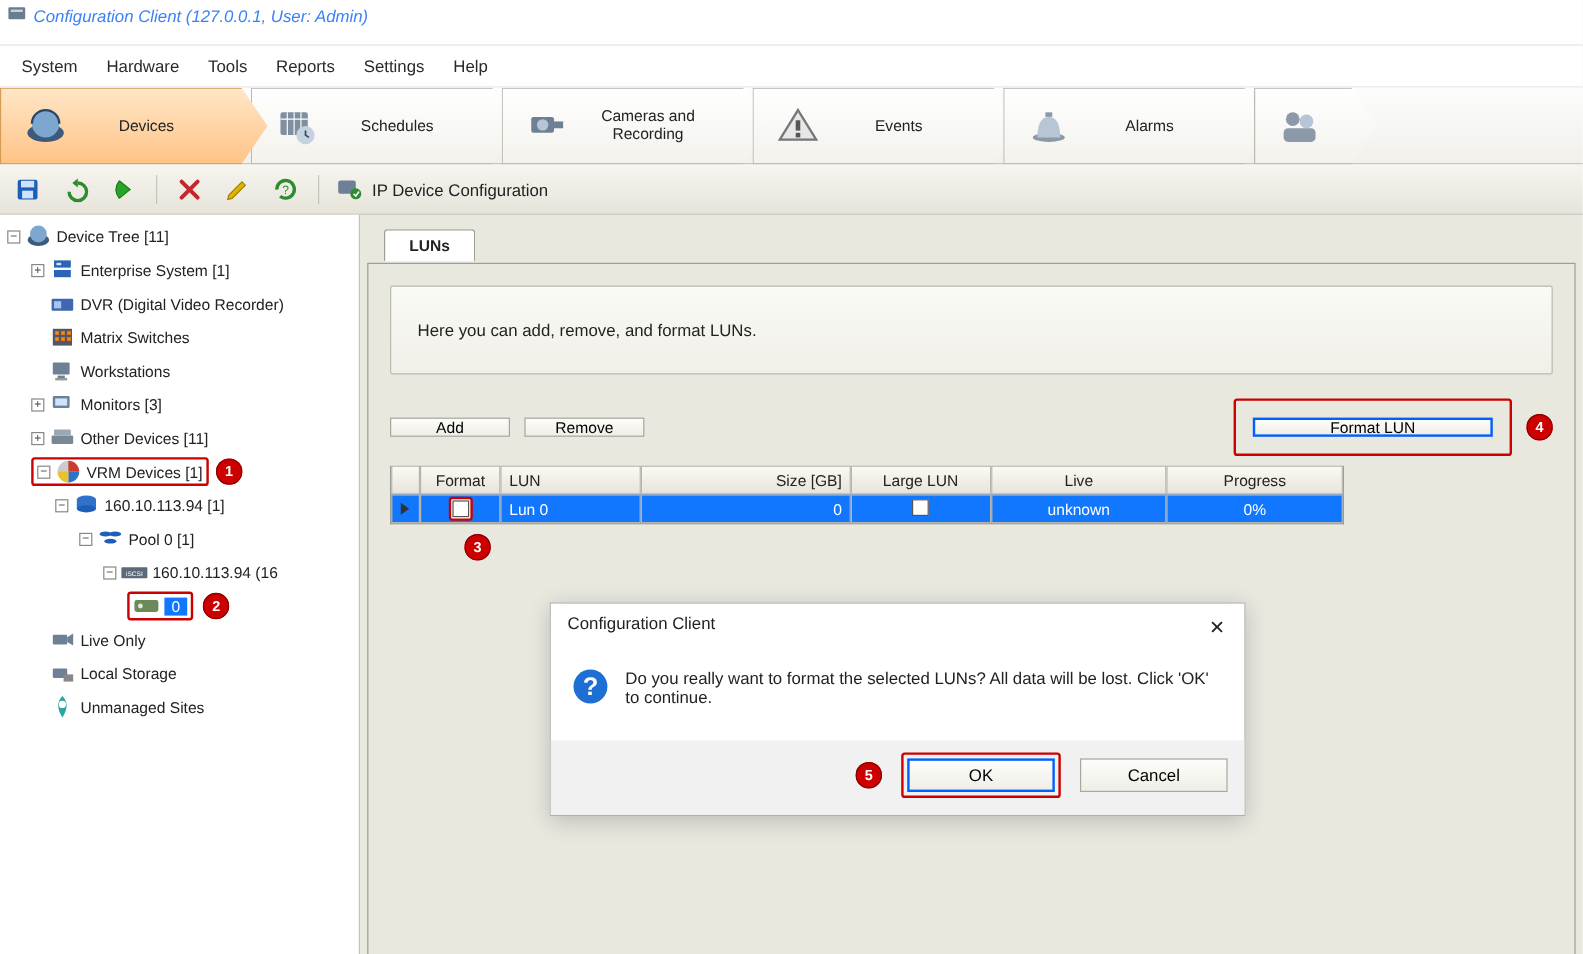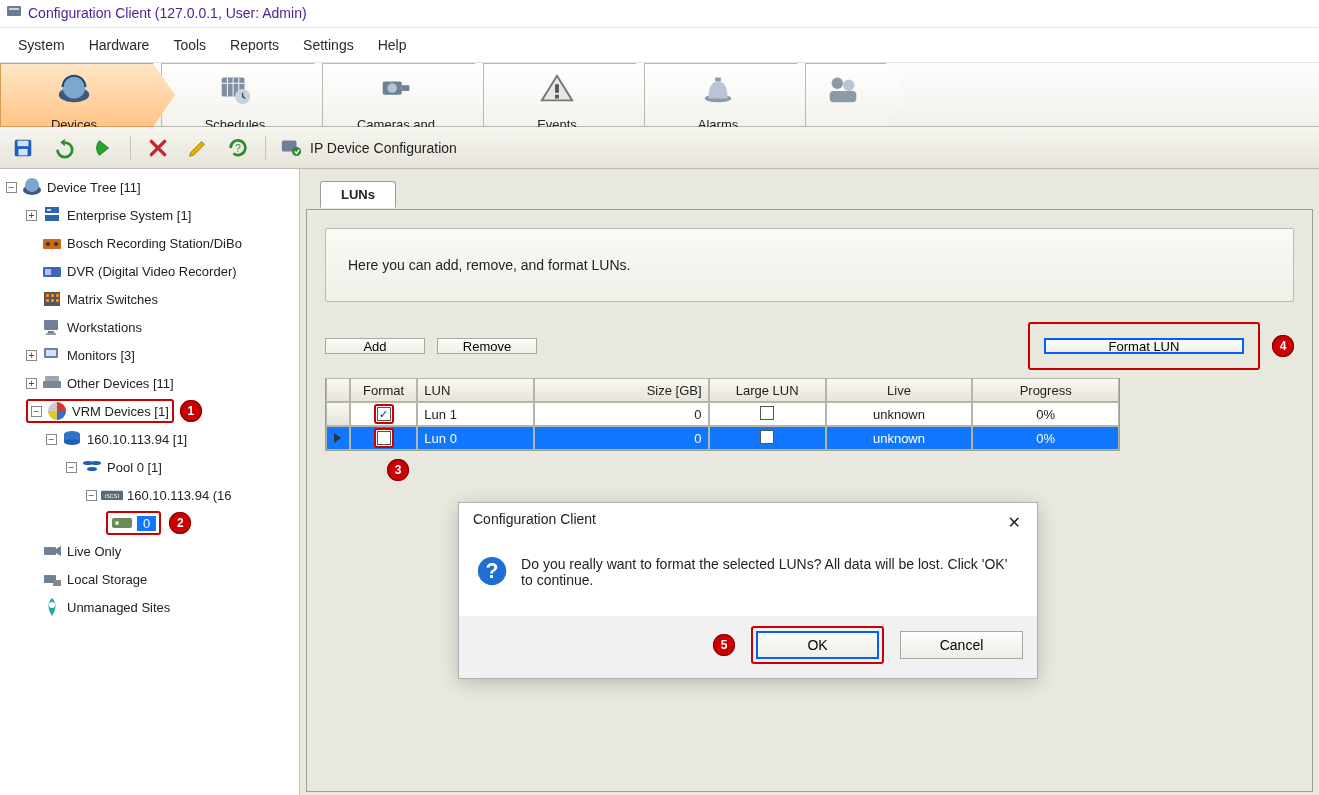--- a/index.html
+++ b/index.html
@@ -10,24 +10,25 @@
     background: #ffffff;
     color: #222;
     width: 1319px;
     height: 795px;
     overflow: hidden;
     position: relative;
   }
   
   .title-bar {
     display: flex; align-items: center; gap: 6px;
-    padding: 3px 6px 5px 6px;
-    color: #4c1d95;
+    padding: 3px 6px 15px 6px;
+    color: #3b82f6;
     border-bottom: 1px solid #e3e3e3;
     font-size: 14px;
+    font-style: italic;
   }
   .title-icon svg { width: 16px; height: 16px; }
   
   .menu-bar {
     display: flex; gap: 4px;
     padding: 6px 8px 6px 8px;
     border-bottom: 1px solid #e3e3e3;
     color: #2a2a2a;
     font-size: 14px;
   }
@@ -44,21 +45,20 @@
     display: flex; align-items: center; gap: 10px;
     padding: 6px 46px 6px 18px;
     height: 64px;
     background: linear-gradient(#ffffff,#f3f2ed);
     border: 1px solid #b9b8b1;
     border-right: none;
     margin-right: -14px;
     clip-path: polygon(0 0, calc(100% - 22px) 0, 100% 50%, calc(100% - 22px) 100%, 0 100%);
     text-align: center;
     cursor: default;
-    flex-direction: column;
   }
   .chev.selected {
     background: linear-gradient(#ffe6c6, #ffc487);
     border-color: #d69b55;
     z-index: 1;
   }
   .chev .icon { width: 38px; height: 38px; display:flex; align-items:center; justify-content:center; }
   .chev .lbl  { line-height: 1.15; width: 110px; }
   
   .toolbar {
@@ -372,33 +372,20 @@
                 <div class="row">
               <span class="exp">+</span>
               <span class="ic">
                     <svg viewBox="0 0 22 22">
                       <rect x="4" y="3" width="14" height="6" fill="#2a64b4"></rect>
                       <rect x="4" y="11" width="14" height="6" fill="#2a64b4"></rect>
                       <rect x="6" y="5" width="4" height="2" fill="#cfe2ff"></rect>
                     </svg>
                   </span>
               <span>Enterprise System [1]</span>
-            </div>
-              </li>
-            <li>
-                <div class="row">
-              <span style="width:11px"></span>
-              <span class="ic">
-                    <svg viewBox="0 0 22 22">
-                      <rect x="2" y="7" width="18" height="10" rx="1" fill="#c96b18"></rect>
-                      <circle cx="7" cy="12" r="2" fill="#333"></circle>
-                      <circle cx="15" cy="12" r="2" fill="#333"></circle>
-                    </svg>
-                  </span>
-              <span>Bosch Recording Station/DiBo</span>
             </div>
               </li>
             <li>
                 <div class="row">
               <span style="width:11px"></span>
               <span class="ic">
                     <svg viewBox="0 0 22 22">
                       <rect x="2" y="7" width="18" height="10" rx="1" fill="#3f66b0"></rect>
                       <rect x="4" y="9" width="6" height="6" fill="#a7c3ee"></rect>
                     </svg>
@@ -607,31 +594,20 @@
             <th class="rowhdr"></th>
             <th class="fmt">Format</th>
             <th class="lun">LUN</th>
             <th class="siz">Size [GB]</th>
             <th class="lrg">Large LUN</th>
             <th class="sta">Live</th>
             <th class="prg">Progress</th>
           </tr>
         </thead>
         <tbody>
-          <tr>
-            <td class="rowhdr"></td>
-            <td class="fmt"><span class="vred-box">
-                  <span class="chk on"></span>
-                </span></td>
-            <td class="lun">Lun 1</td>
-            <td class="siz">0</td>
-            <td class="lrg"><span class="chk"></span></td>
-            <td class="sta">unknown</td>
-            <td class="prg">0%</td>
-          </tr>
           <tr class="sel">
             <td class="rowhdr"><span class="triangle-right"></span></td>
             <td class="fmt"><span class="vred-box" style="background:#fff">
                   <span class="chk on"></span>
                 </span></td>
             <td class="lun">Lun 0</td>
             <td class="siz">0</td>
             <td class="lrg"><span class="chk" style="background:#fff"></span></td>
             <td class="sta">unknown</td>
             <td class="prg">0%</td>

